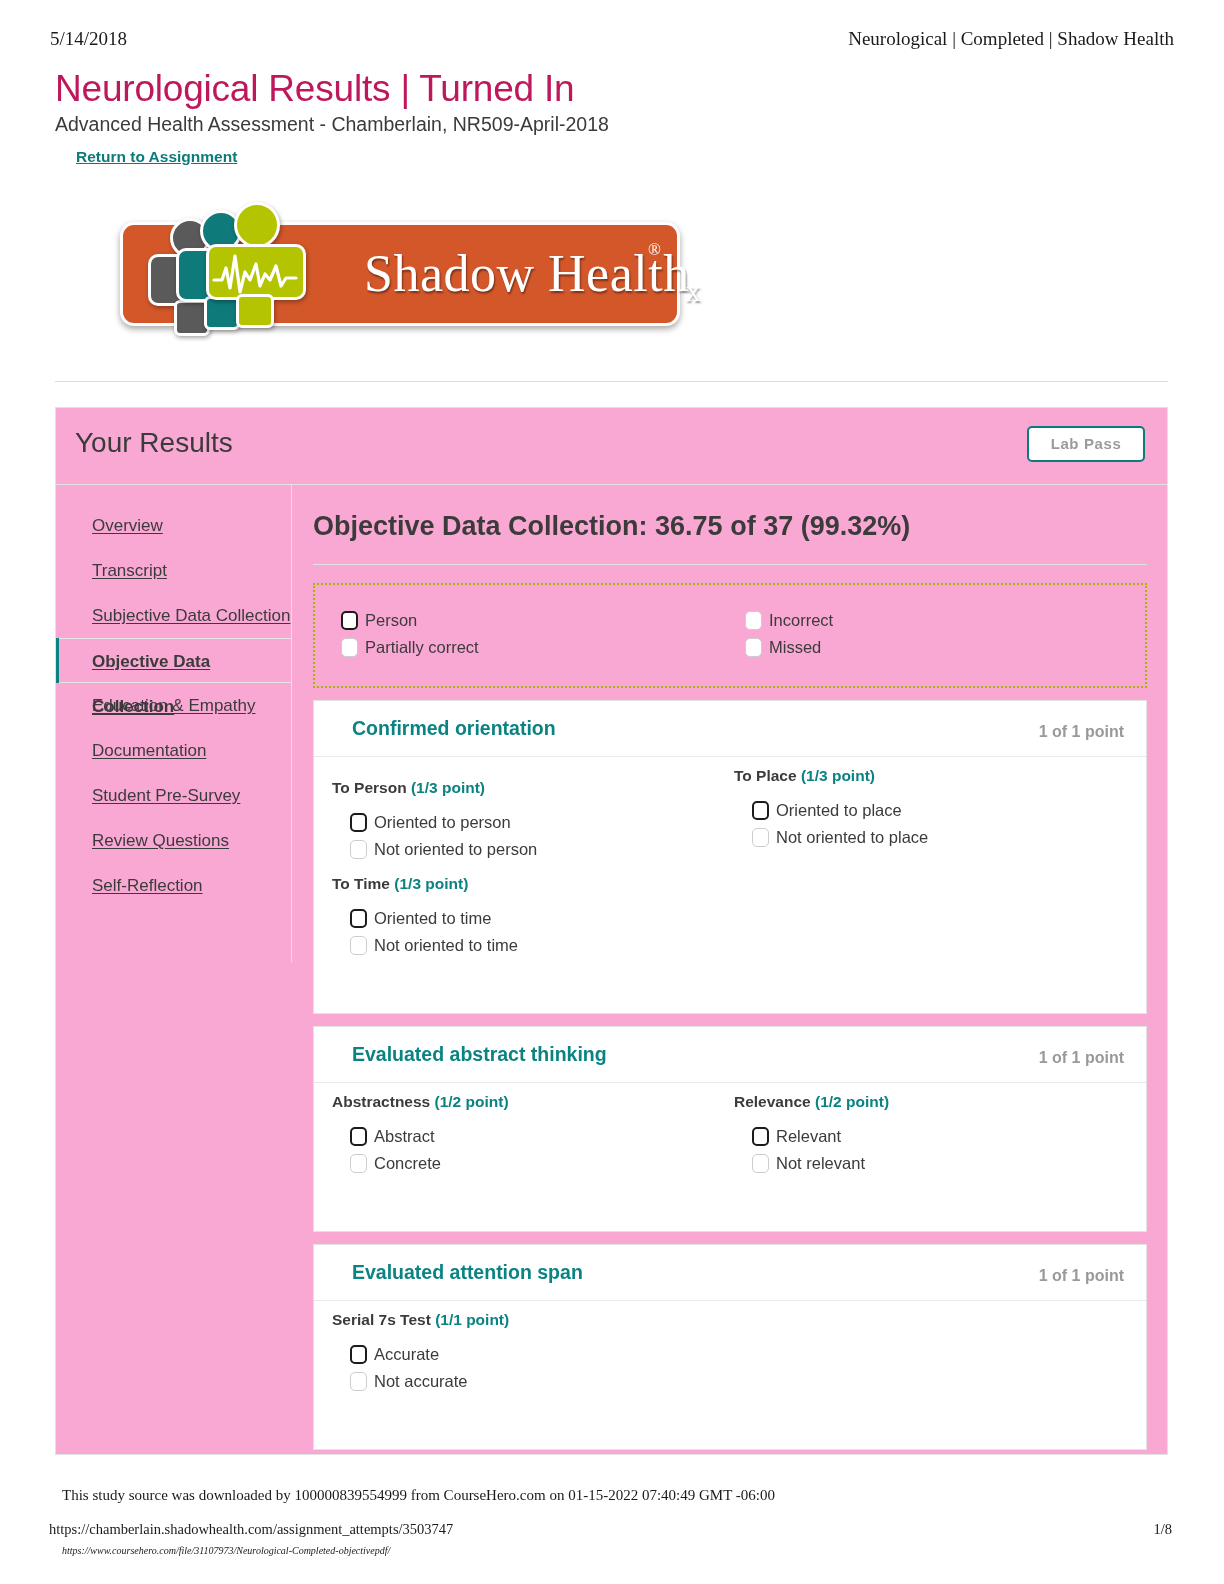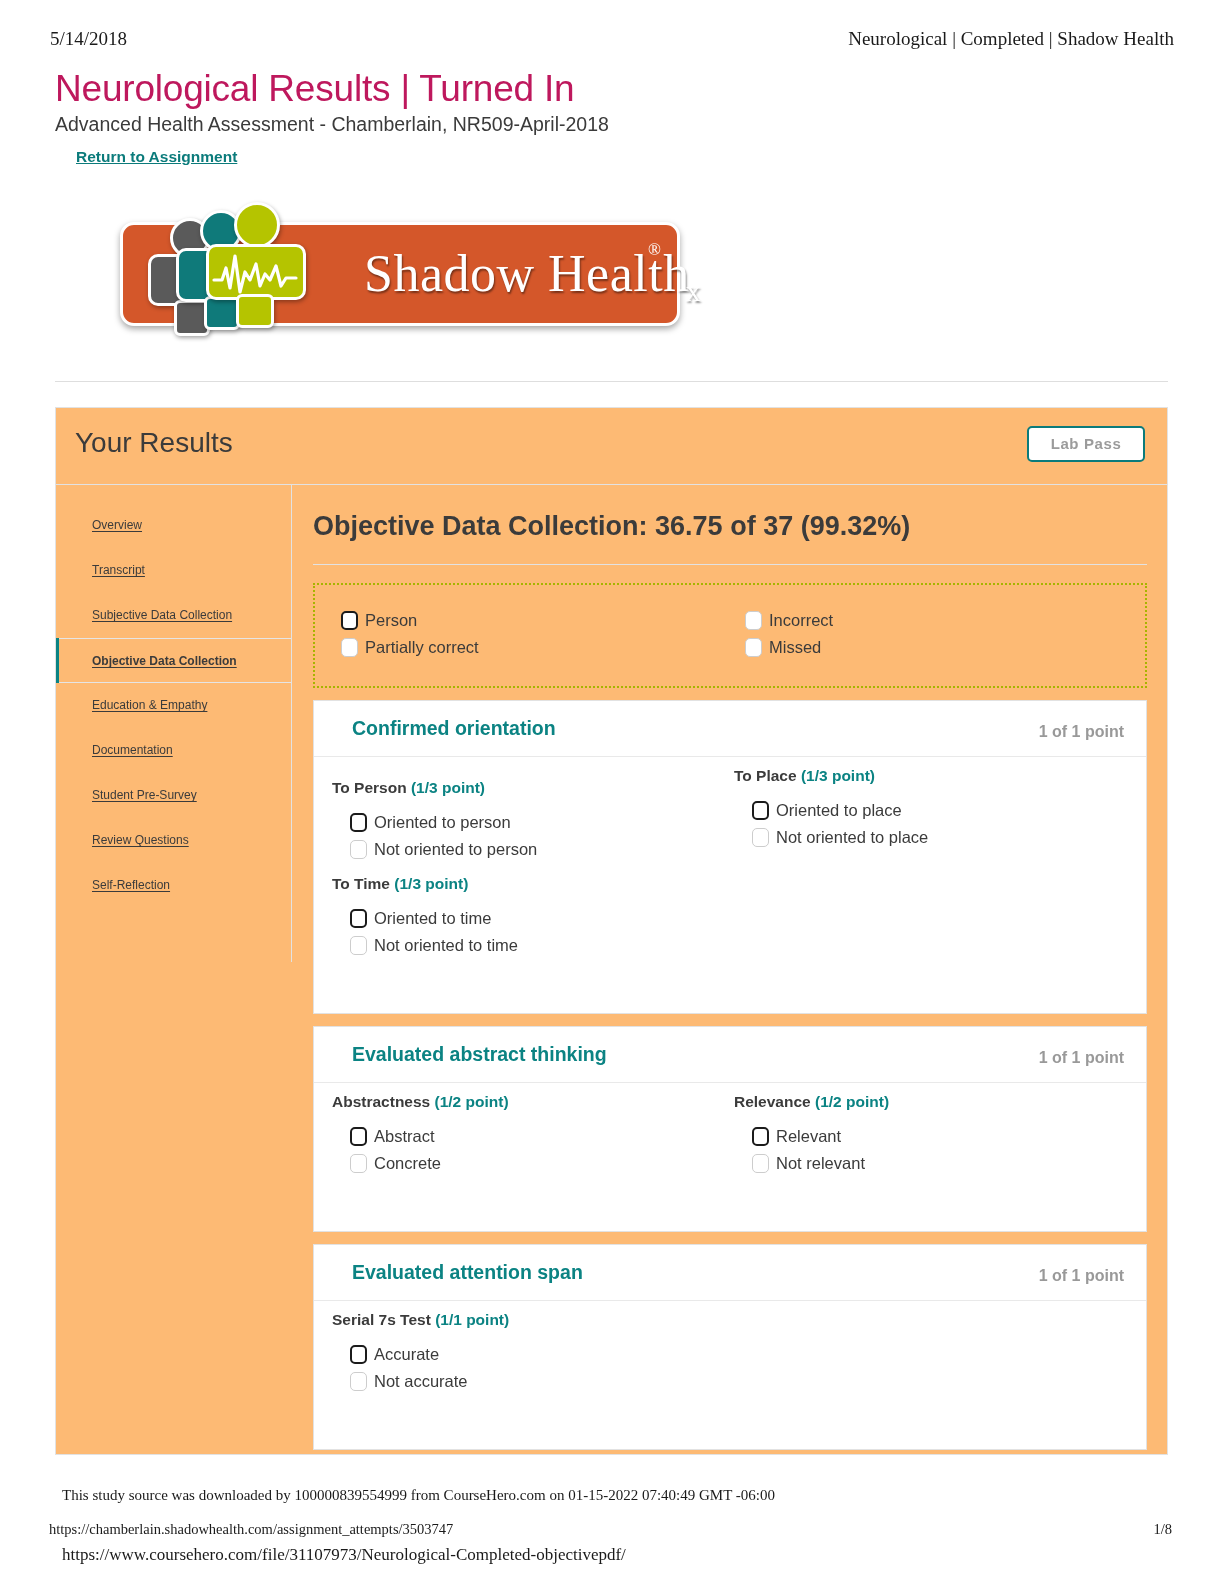--- a/index.html
+++ b/index.html
@@ -152,21 +152,21 @@
     background: #dedede;
   }
 
   
   .results-card {
     position: absolute;
     left: 55px;
     top: 407px;
     width: 1113px;
     height: 1048px;
-    background: #fdba74;
+    background: #f9a8d4;
     border: 1px solid #e2e2e2;
     box-sizing: border-box;
     overflow: hidden;
   }
   .card-head {
     position: relative;
     height: 76px;
     border-bottom: 1px solid #e2e2e2;
   }
   .card-head-title {
@@ -207,21 +207,21 @@
     border-right: 1px solid #e2e2e2;
     height: 477px;
     padding-top: 18px;
     box-sizing: border-box;
   }
   .nav-item {
     position: relative;
     height: 45px;
     line-height: 45px;
     padding-left: 36px;
-    font-size: 12px;
+    font-size: 17px;
     color: #3b3b3b;
     cursor: pointer;
     box-sizing: border-box;
   }
   .nav-item span {
     text-decoration: underline;
     text-underline-offset: 2px;
   }
   .nav-item.active {
     font-weight: bold;
@@ -365,23 +365,24 @@
     top: 1521px;
     font-family: "Liberation Serif", serif;
     font-size: 14.5px;
     color: #1a1a1a;
   }
   .url2 {
     position: absolute;
     left: 62px;
     top: 1545px;
     font-family: "Liberation Serif", serif;
-    font-size: 17px;
+    font-size: 10px;
     color: #1a1a1a;
     white-space: nowrap;
+    font-style: italic;
   }
 </style>
 </head>
 <body>
 
 <div class="print-header">
   <div class="ph-left">5/14/2018</div>
   <div class="ph-center">Neurological | Completed | Shadow Health</div>
 </div>
 

